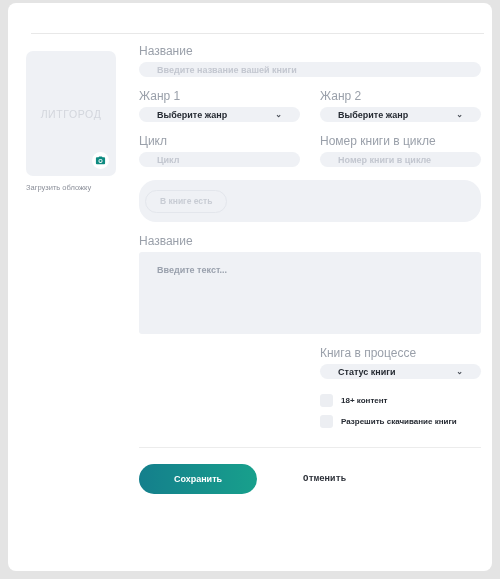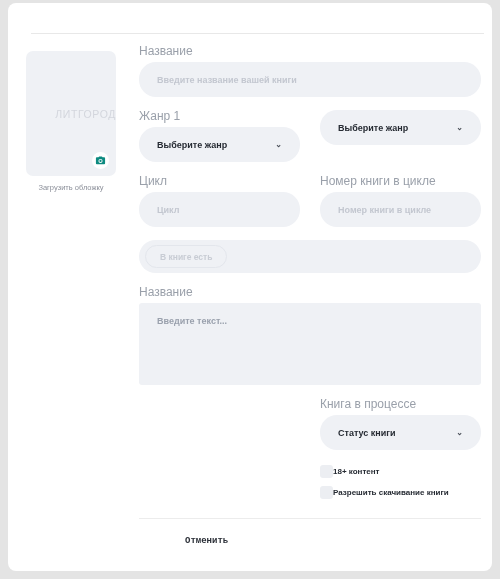--- a/index.html
+++ b/index.html
@@ -49,21 +49,21 @@
     width: 98px;
   }
   .cover-box {
     width: 90px;
     height: 125px;
     background: #eff1f5;
     border-radius: 7px;
     position: relative;
     display: flex;
     align-items: center;
-    justify-content: flex-end;
+    justify-content: center;
   }
   .cover-watermark {
     color: #d3d6dd;
     font-size: 10.5px;
     letter-spacing: 0.6px;
     user-select: none;
   }
   .cover-cam {
     position: absolute;
     right: 7px;
@@ -71,21 +71,20 @@
     width: 17px;
     height: 17px;
     background: #ffffff;
     border-radius: 50%;
     display: flex;
     align-items: center;
     justify-content: center;
   }
   .cover-caption {
     margin-top: 7px;
-    text-align: center;
     font-size: 7.5px;
     color: #8b8f99;
     width: 90px;
   }
 
   
   .fields-col {
     position: absolute;
     left: 131px;
     top: 0;
@@ -95,21 +94,21 @@
   .field-label {
     font-size: 12px;
     color: #9aa0aa;
     margin-bottom: 5px;
     line-height: 1;
   }
 
   .pill {
     background: #eff1f5;
     border-radius: 17px;
-    height: 35px;
+    height: 15px;
     display: flex;
     align-items: center;
     box-sizing: border-box;
     padding: 0 18px;
   }
   .pill.placeholder-text {
     color: #c3c7d0;
     font-size: 9px;
     font-weight: bold;
   }
@@ -132,21 +131,21 @@
     gap: 20px;
   }
   .col-half { width: 161px; }
 
   .block { margin-bottom: 13px; }
 
   
   .tag-field {
     background: #eff1f5;
     border-radius: 17px;
-    height: 33px;
+    height: 42px;
     display: flex;
     align-items: center;
     padding: 0 6px;
     box-sizing: border-box;
   }
   .tag-chip {
     border: 1px solid #e3e6ec;
     border-radius: 13px;
     height: 21px;
     display: flex;
@@ -187,21 +186,21 @@
     margin-bottom: 8px;
   }
   .check-box {
     width: 13px;
     height: 13px;
     background: #eceef2;
     border-radius: 3px;
     flex: none;
   }
   .check-label {
-    margin-left: 0;
+    margin-left: 8px;
     font-size: 8px;
     font-weight: bold;
     color: #262b33;
     white-space: nowrap;
   }
 
   
   .footer-divider {
     margin-top: 11px;
     width: 342px;
@@ -269,20 +268,21 @@
 
       <div class="block row-2col">
         <div class="col-half">
           <div class="field-label">Жанр 1</div>
           <div class="pill value-text">
             <span>Выберите жанр</span>
             <span class="chevron">⌄</span>
           </div>
         </div>
         <div class="col-half">
+          <div class="field-label">Жанр 2</div>
           <div class="pill value-text">
             <span>Выберите жанр</span>
             <span class="chevron">⌄</span>
           </div>
         </div>
       </div>
 
       <div class="block row-2col">
         <div class="col-half">
           <div class="field-label">Цикл</div>
@@ -320,18 +320,19 @@
           </div>
           <div class="check-item">
             <span class="check-box"></span>
             <span class="check-label">Разрешить скачивание книги</span>
           </div>
         </div>
       </div>
 
       <div class="footer-divider"></div>
       <div class="footer-actions">
+        <button class="btn-save">Сохранить</button>
         <button class="btn-cancel">Отменить</button>
       </div>
 
     </div>
   </div>
 </div>
 
 </body></html>

